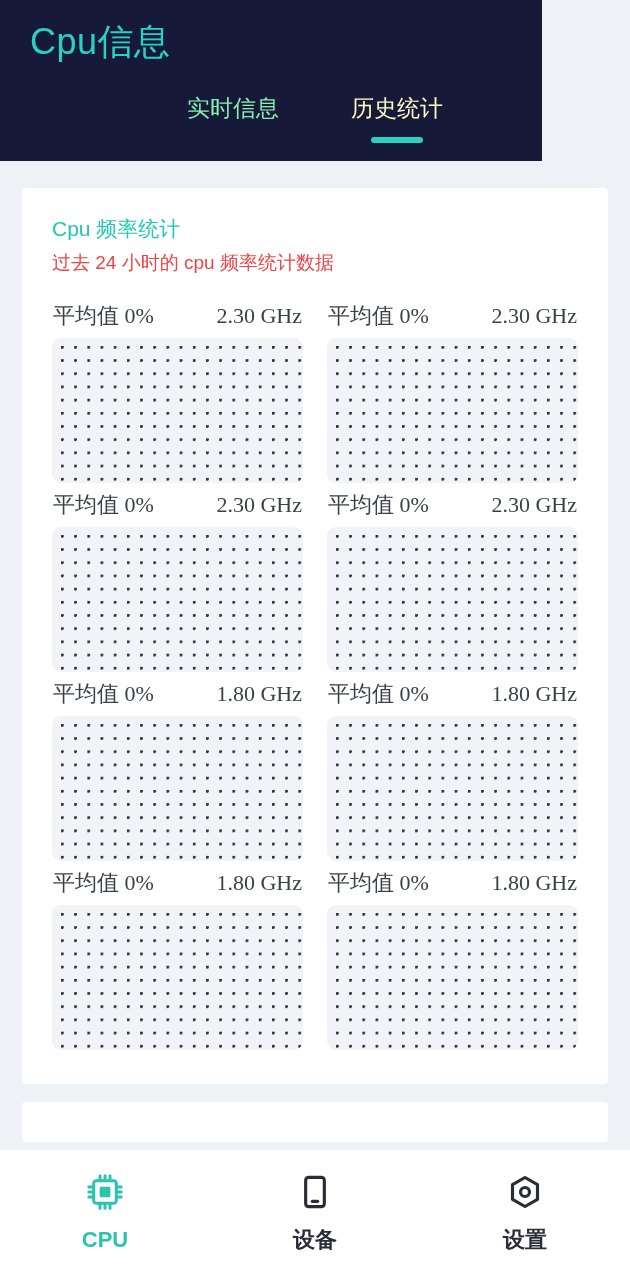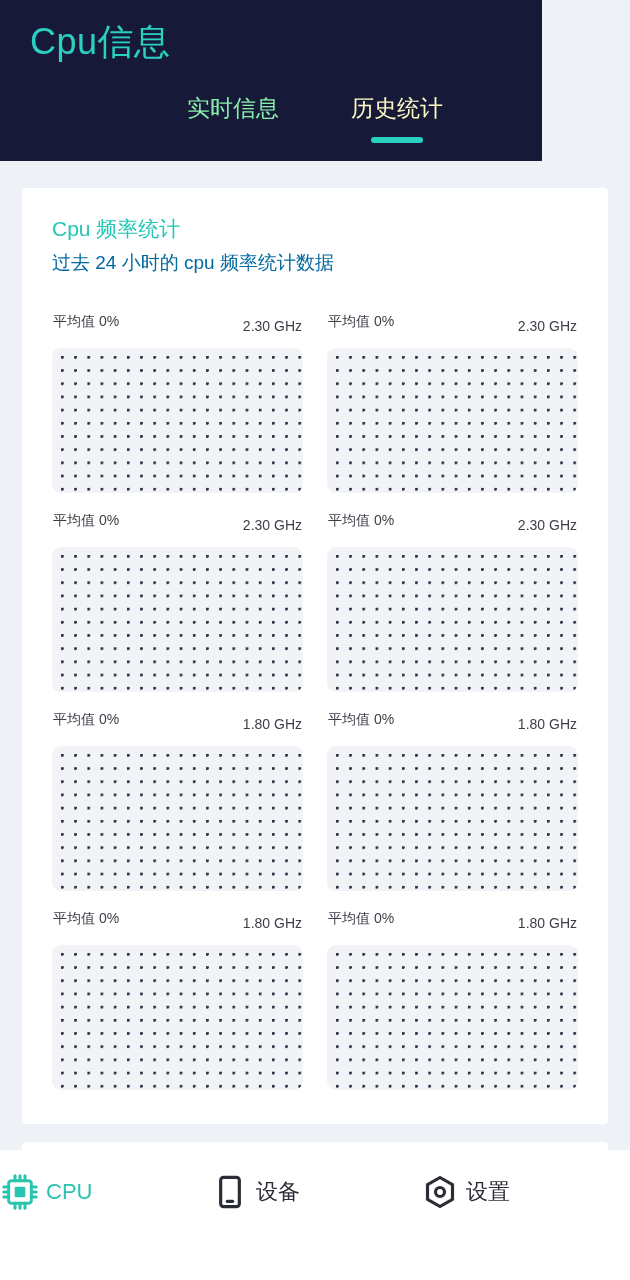--- a/index.html
+++ b/index.html
@@ -93,48 +93,49 @@
   #card-freq { padding-bottom: 32px; }
 
   #freq-card-title {
     color: #21c7b4;
     font-size: 21px;
     line-height: 30px;
     margin-bottom: 6px;
   }
 
   #freq-card-subtitle {
-    color: #0369a1;
+    color: #ef4444;
     font-size: 19px;
     line-height: 26px;
     margin-bottom: 20px;
   }
 
   
   .core-grid {
     display: grid;
     grid-template-columns: 1fr 1fr;
     column-gap: 24px;
     row-gap: 0;
   }
 
   .core-cell { padding-bottom: 2px; }
 
   .core-labels {
     display: flex;
     justify-content: space-between;
-    align-items: center;
-    font-size: 14px;
+    align-items: flex-end;
+    font-size: 22px;
     color: #3d3f48;
     line-height: 24px;
     padding: 8px 1px 10px 1px;
+    font-family: Liberation Serif, serif;
   }
 
   .core-avg { white-space: nowrap; }
-  .core-freq { white-space: nowrap; margin-top: 10px; }
+  .core-freq { white-space: nowrap; }
 
   .core-chart {
     height: 145px;
     border-radius: 9px;
     background-color: #f1f3f7;
     background-image:
       radial-gradient(circle at 1.3px 1.3px, #2d3348 1.3px, rgba(0,0,0,0) 1.6px);
     background-size: 13.2px 13.2px;
     background-position: 9px 8px;
     background-repeat: repeat;
@@ -156,25 +157,26 @@
     height: 130px;
     background: #ffffff;
     display: flex;
     align-items: flex-start;
     padding-top: 22px;
   }
 
   .nav-item {
     flex: 1 1 0;
     display: flex;
-    flex-direction: row;
+    flex-direction: column;
     align-items: center;
-    gap: 6px;
+    gap: 14px;
     cursor: pointer;
     color: #2b2d36;
+    font-weight: bold;
   }
 
   .nav-item.active { color: #2ac3ad; }
 
   .nav-icon {
     width: 40px;
     height: 40px;
     display: block;
   }
 

